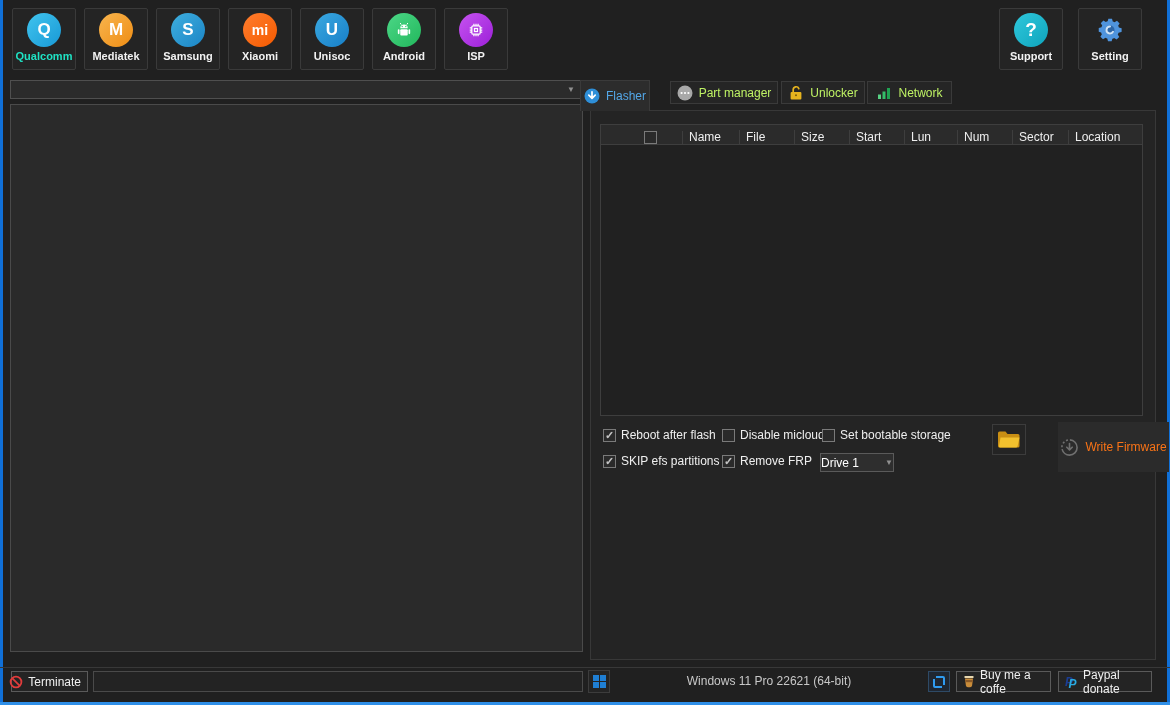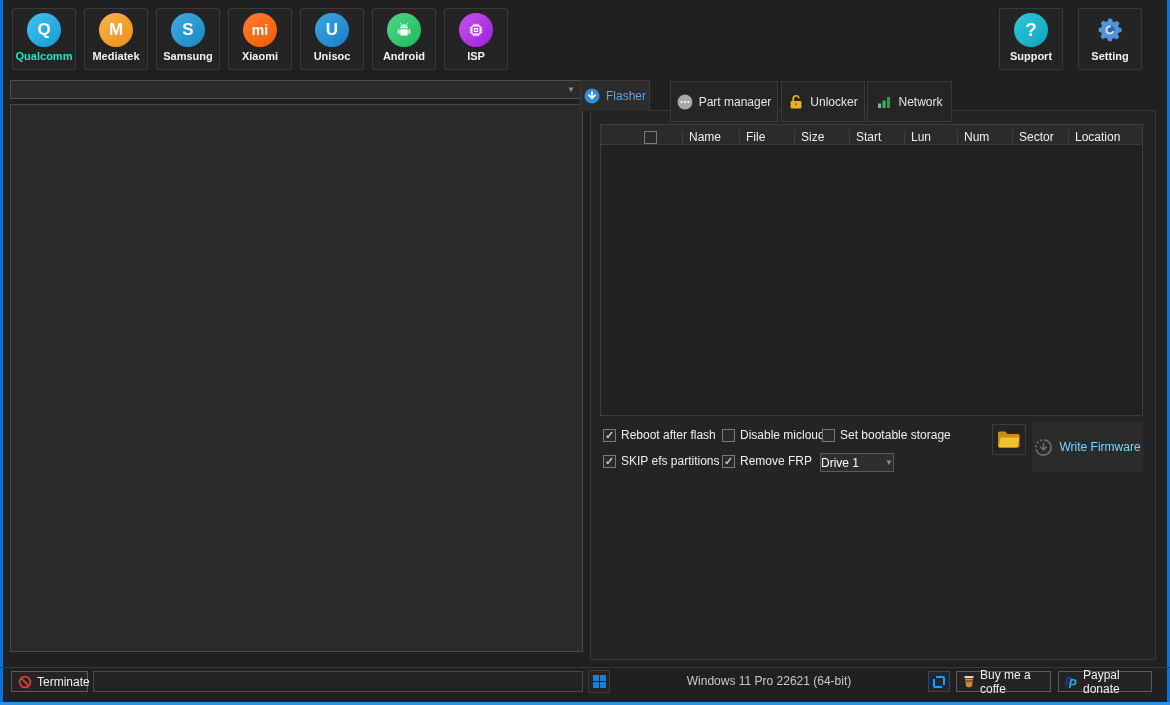--- a/index.html
+++ b/index.html
@@ -31,23 +31,23 @@
 
   
   .combo { position:absolute; left:10px; top:80px; width:573px; height:19px; background:#2b2b2b;
     border:1px solid #4f4f4f; display:flex; align-items:center; justify-content:flex-end;
     padding-right:7px; cursor:pointer; }
   .combo-arrow { font-size:8px; color:#909090; }
   .logbox { position:absolute; left:10px; top:104px; width:573px; height:548px;
     background:#2a2a2a; border:1px solid #4a4a4a; }
 
   
-  .tab { position:absolute; top:81px; height:41px; background:#252525; border:1px solid #3a3a3a;
+  .tab { position:absolute; top:81px; height:23px; background:#252525; border:1px solid #3a3a3a;
     display:flex; align-items:center; justify-content:center; gap:6px; font-size:12px;
-    color:#e5e5e5; cursor:pointer; z-index:2; }
+    color:#bef264; cursor:pointer; z-index:2; }
   .tab.active { top:80px; height:31px; background:#2c2c2c; color:#53a7e8; border-bottom:none; z-index:4; }
   .pane { position:absolute; left:590px; top:110px; width:566px; height:550px;
     background:#242424; border:1px solid #383838; z-index:1; }
 
   
   .tbl { position:absolute; left:600px; top:124px; width:543px; height:292px;
     background:#212121; border:1px solid #3e3e3e; z-index:3; }
   .thead { display:flex; height:20px; background:#2b2b2b; border-bottom:1px solid #3e3e3e;align-items:flex-end; }
   .th { border-right:1px solid #3e3e3e; font-size:12px; color:#efefef; display:flex;
     align-items:center; padding-left:6px; overflow:hidden; }
@@ -61,29 +61,29 @@
   .cb { width:13px; height:13px; background:#2a2a2a; border:1px solid #7a7a7a; display:flex;
     align-items:center; justify-content:center; font-size:11px; font-weight:bold; color:#c4c4c4; }
   .drv { position:absolute; left:820px; top:453px; width:74px; height:19px; background:#2e2e2e;
     border:1px solid #5a5a5a; display:flex; align-items:center; padding:0 0; font-size:12px;
     color:#fff; z-index:3; cursor:pointer; }
   .drv .combo-arrow { margin-left:auto; }
 
   .folder-btn { position:absolute; left:992px; top:424px; width:34px; height:31px;
     background:#242424; border:1px solid #3c3c3c; display:flex; align-items:center;
     justify-content:center; z-index:3; cursor:pointer; }
-  .wf-btn { position:absolute; left:1032px; top:422px; width:111px; height:50px; background:#2b2b2b;
-    display:flex; align-items:center; justify-content:center; gap:6px; color:#7dd3fc;
+  .wf-btn { position:absolute; left:1058px; top:422px; width:111px; height:50px; background:#2b2b2b;
+    display:flex; align-items:center; justify-content:center; gap:6px; color:#f97316;
     font-size:12px; z-index:3; cursor:pointer; }
 
   
   .divider { position:absolute; left:0; top:667px; width:1170px; height:1px; background:#383838; }
   .sbtn { position:absolute; top:671px; height:21px; background:#242424; border:1px solid #5a5a5a;
     display:flex; align-items:center; gap:5px; padding:0 6px; font-size:12px; color:#f0f0f0;
-    cursor:pointer; }
+    cursor:pointer;justify-content:flex-end; }
   .term { left:11px; width:77px; }
   .progress { position:absolute; left:93px; top:671px; width:490px; height:21px;
     background:#232323; border:1px solid #4a4a4a; }
   .winbtn { position:absolute; left:588px; top:670px; width:22px; height:23px; background:#242424;
     border:1px solid #3c3c3c; display:flex; align-items:center; justify-content:center; cursor:pointer; }
   .winlogo { display:grid; grid-template-columns:6px 6px; grid-template-rows:6px 6px; gap:1px; }
   .winlogo div { background:#1f7fd4; }
   .ostext { position:absolute; left:610px; top:671px; width:318px; height:21px; line-height:21px;
     text-align:center; color:#c8c8c8; font-size:12px; }
   .snip { left:928px; width:22px; justify-content:center; padding:0; background:#1f2732;

